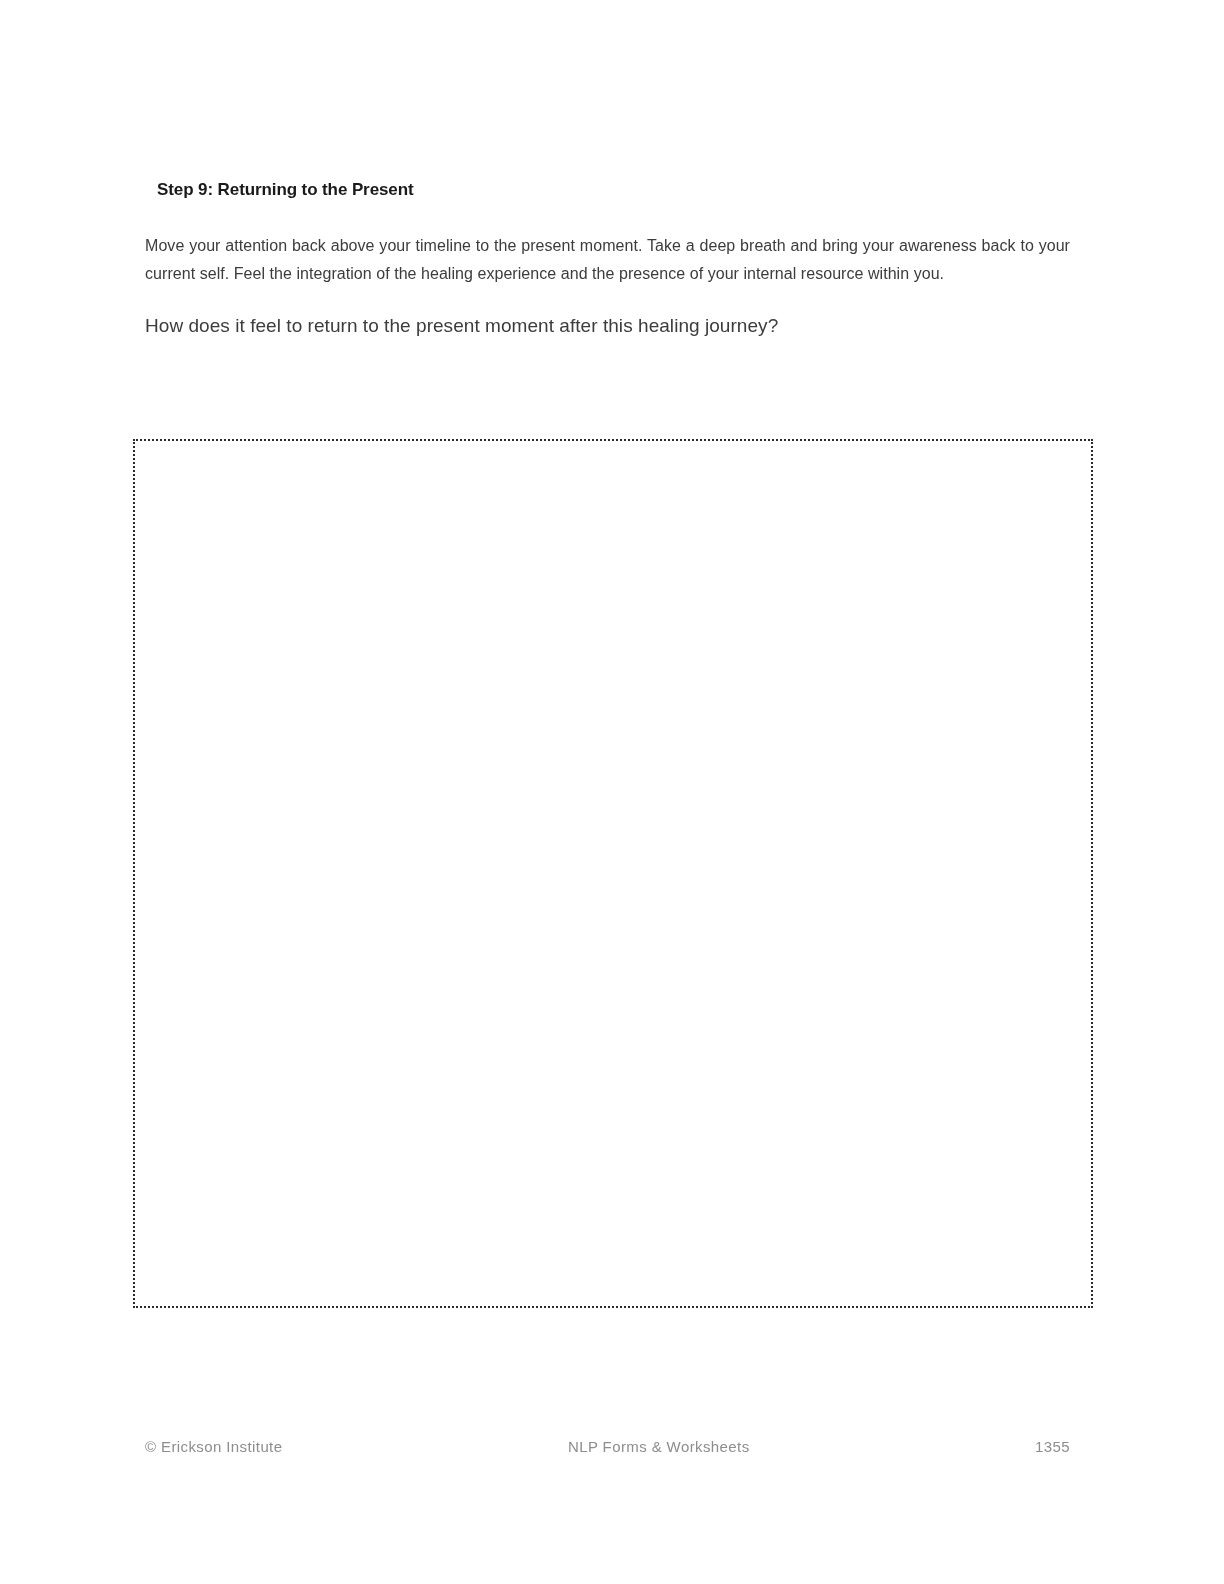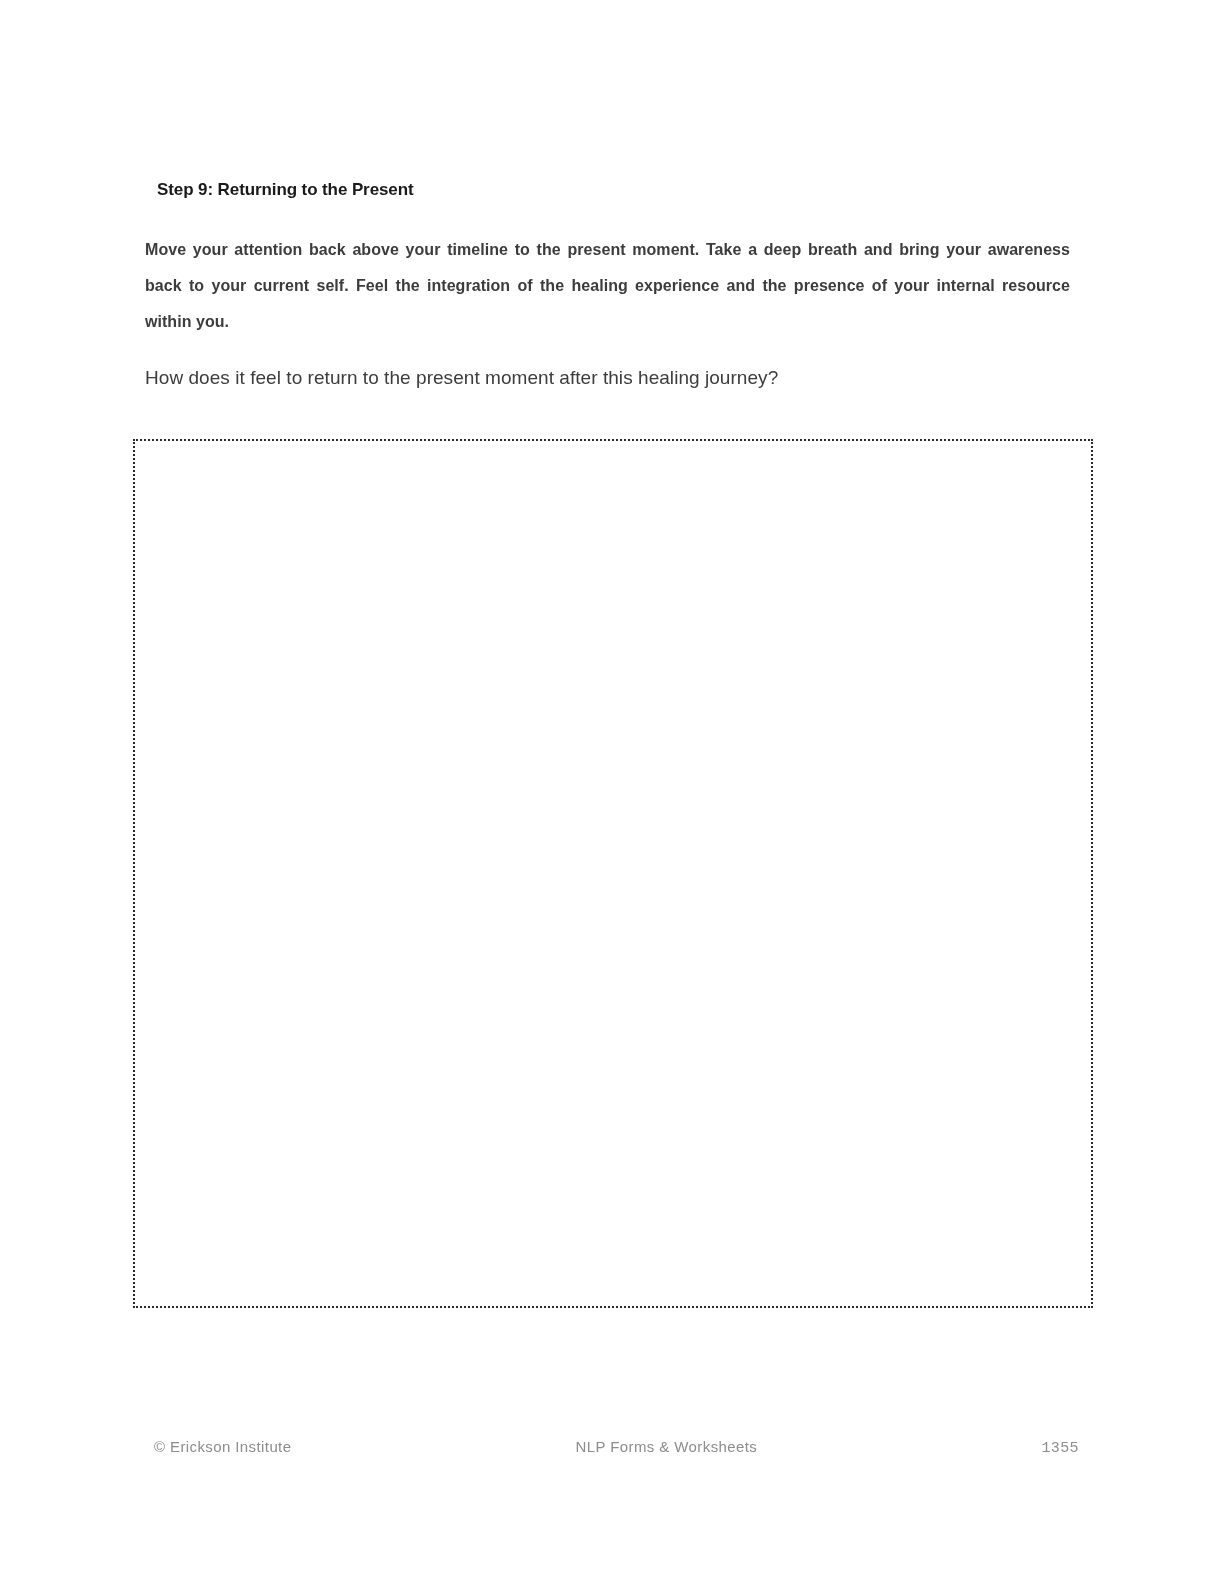--- a/index.html
+++ b/index.html
@@ -26,26 +26,25 @@
     font-size: 17px;
     font-weight: bold;
     color: #1a1a1a;
     letter-spacing: -0.1px;
     line-height: 24px;
     margin: 0 0 30px 12px;
   }
   .body-paragraph {
     font-size: 16px;
     color: #3c3c3c;
-    line-height: 36px;
+    line-height: 28px;
     text-align: justify;
     text-justify: inter-word;
     margin: 0 0 24px 0;
     letter-spacing: 0.05px;
-    font-weight: bold;
   }
   .question-line {
     font-size: 19px;
     color: #3c3c3c;
     line-height: 28px;
     text-align: left;
     margin: 0 0 24px 0;
     letter-spacing: 0.05px;
   }
   .question-line:last-child {
@@ -56,33 +55,33 @@
     left: 133px;
     top: 439px;
     width: 960px;
     height: 869px;
     border: 2px dotted #2a2a2a;
     box-sizing: border-box;
     background: #ffffff;
   }
   .page-footer {
     position: absolute;
-    left: 154px;
+    left: 145px;
     top: 1438px;
     width: 925px;
     display: flex;
     align-items: baseline;
     justify-content: space-between;
     font-size: 15px;
     color: #8d8d8d;
     letter-spacing: 0.4px;
   }
   .footer-left  { flex: 0 0 auto; text-align: left; }
   .footer-center{ flex: 1 1 auto; text-align: center; }
-  .footer-right { flex: 0 0 auto; text-align: right; font-family: Liberation Mono, monospace; }
+  .footer-right { flex: 0 0 auto; text-align: right; }
 </style>
 </head>
 <body>
 
 <div class="page">
 
   <div class="content">
 
     <h2 class="section-heading">Step 9: Returning to the Present</h2>
 

